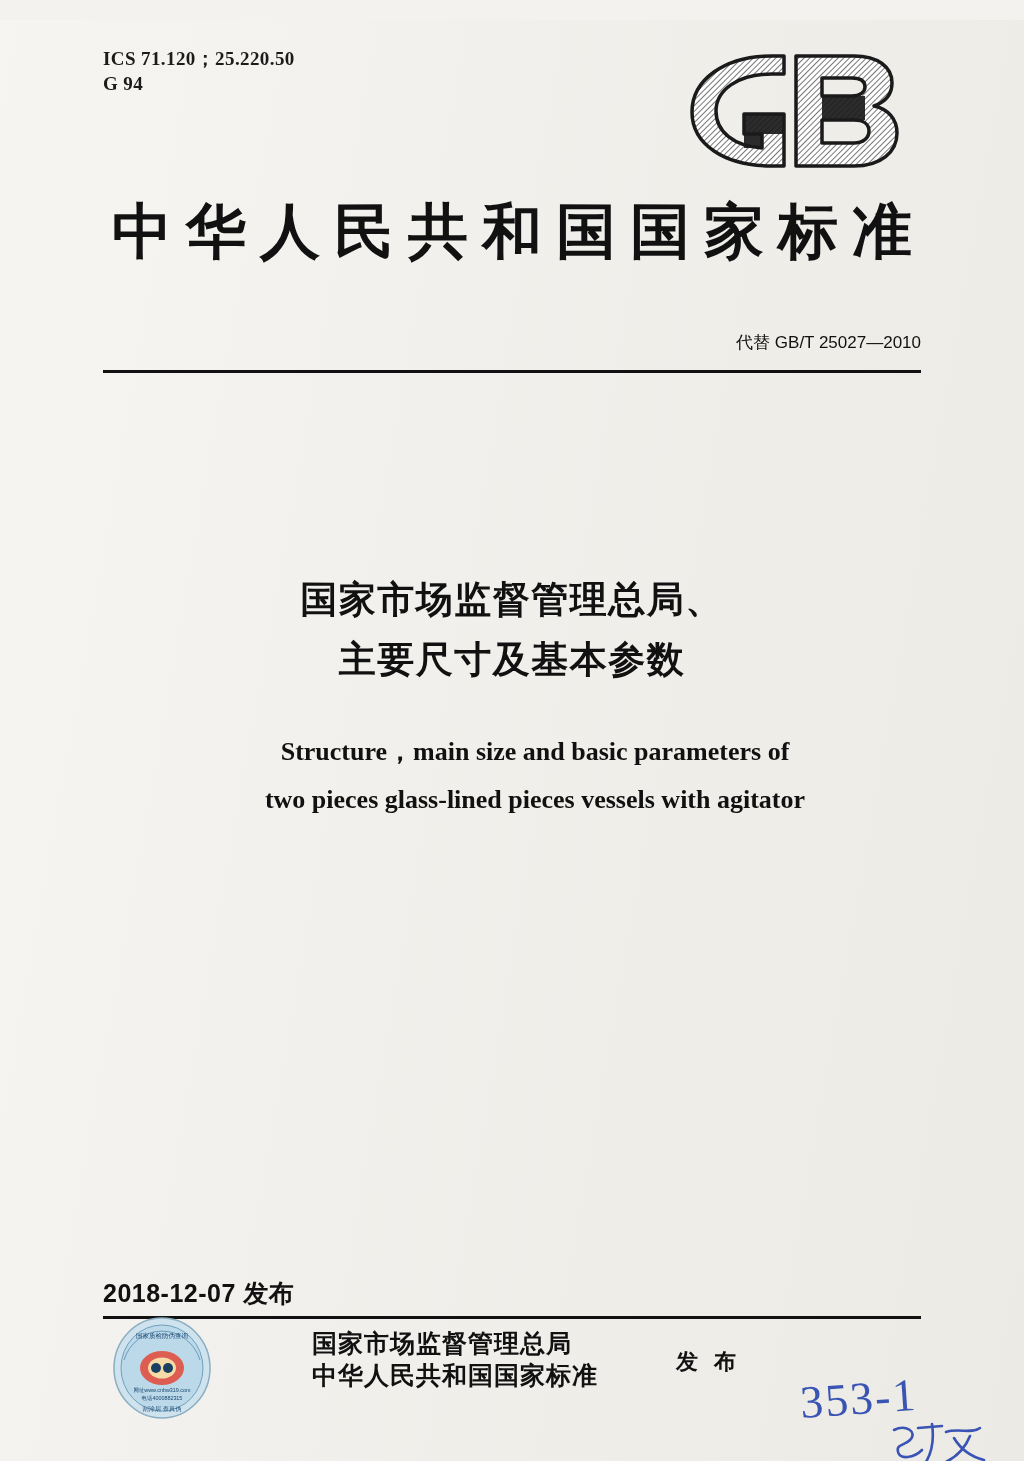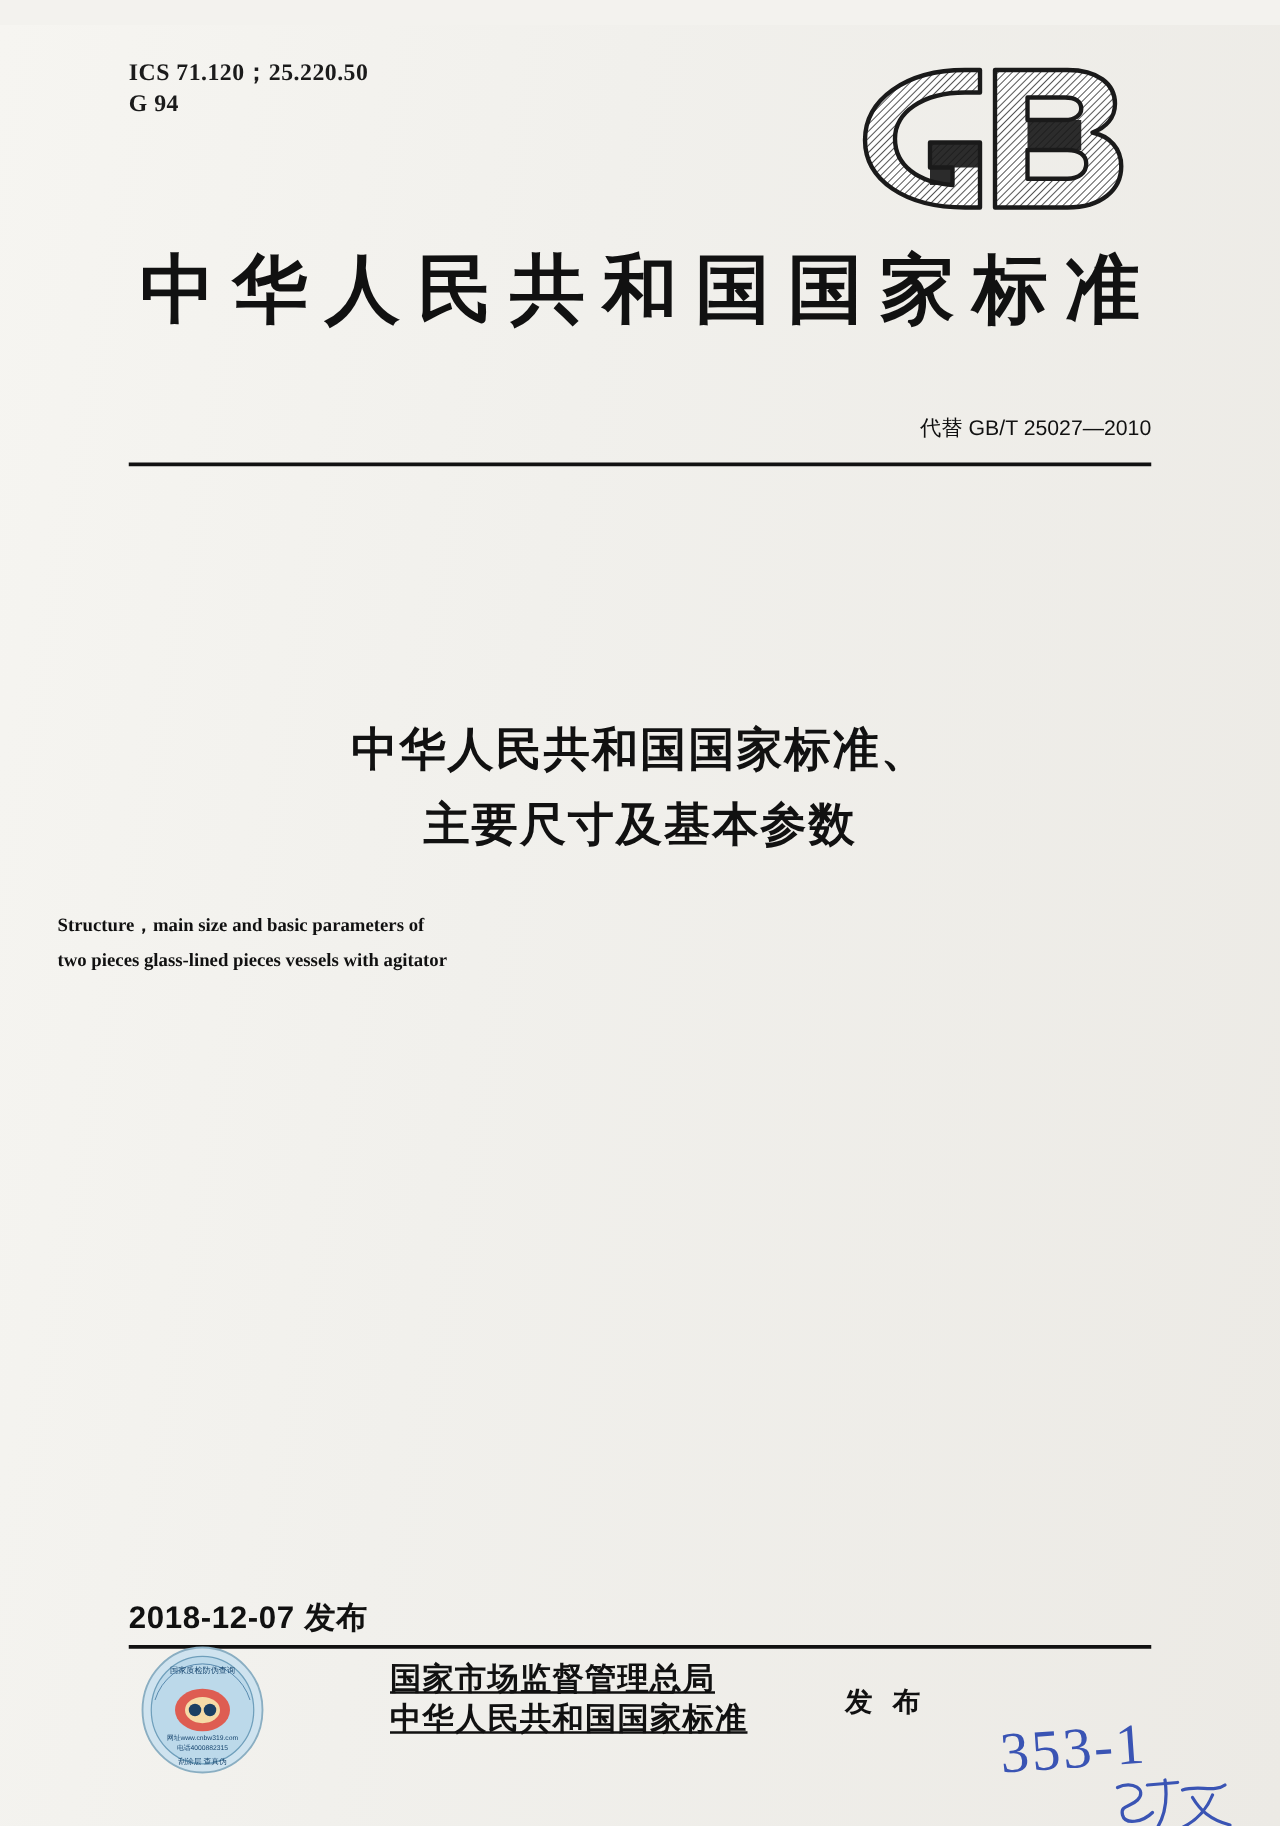--- a/index.html
+++ b/index.html
@@ -97,24 +97,24 @@
     font-size: 37px;
     line-height: 1.62;
     letter-spacing: 1.5px;
     color: #111;
   }
   .doc-title-en {
     position: absolute;
     left: 0;
     right: 0;
     top: 708px;
-    text-align: left;
-    font-family: "Liberation Serif", serif;
-    font-weight: bold;
-    font-size: 15px;
+    text-align: center;
+    font-family: "Liberation Serif", serif;
+    font-weight: bold;
+    font-size: 26px;
     line-height: 1.85;
     color: #111;
     padding-left: 46px;
   }
   
   .rule-bottom {
     position: absolute;
     left: 103px;
     right: 103px;
     top: 1296px;
@@ -143,21 +143,20 @@
   .issuer {
     position: absolute;
     left: 312px;
     top: 1307px;
     font-family: "Liberation Sans", sans-serif;
     font-weight: bold;
     font-size: 25px;
     line-height: 1.28;
     color: #111;
     letter-spacing: 1px;
-    text-decoration: underline;
   }
   .issuer-verb {
     position: absolute;
     left: 676px;
     top: 1327px;
     font-family: "Liberation Sans", sans-serif;
     font-weight: bold;
     font-size: 22px;
     color: #111;
     letter-spacing: 5px;
@@ -219,21 +218,21 @@
     </svg>
   </div>
 
   <div class="national-title">中华人民共和国国家标准</div>
 
   <div class="std-replaces">代替 GB/T 25027—2010</div>
 
   <div class="rule-top"></div>
 
   <div class="doc-title">
-    <div>中华人民共和国国家标准、</div>
+    <div>国家市场监督管理总局、</div>
     <div>主要尺寸及基本参数</div>
   </div>
   <div class="doc-title-en">
     <div>Structure，main size and basic parameters of</div>
     <div>two pieces glass-lined pieces vessels with agitator</div>
   </div>
 
   <div class="issue-date">2018-12-07 发布</div>
   <div class="rule-bottom"></div>
 

